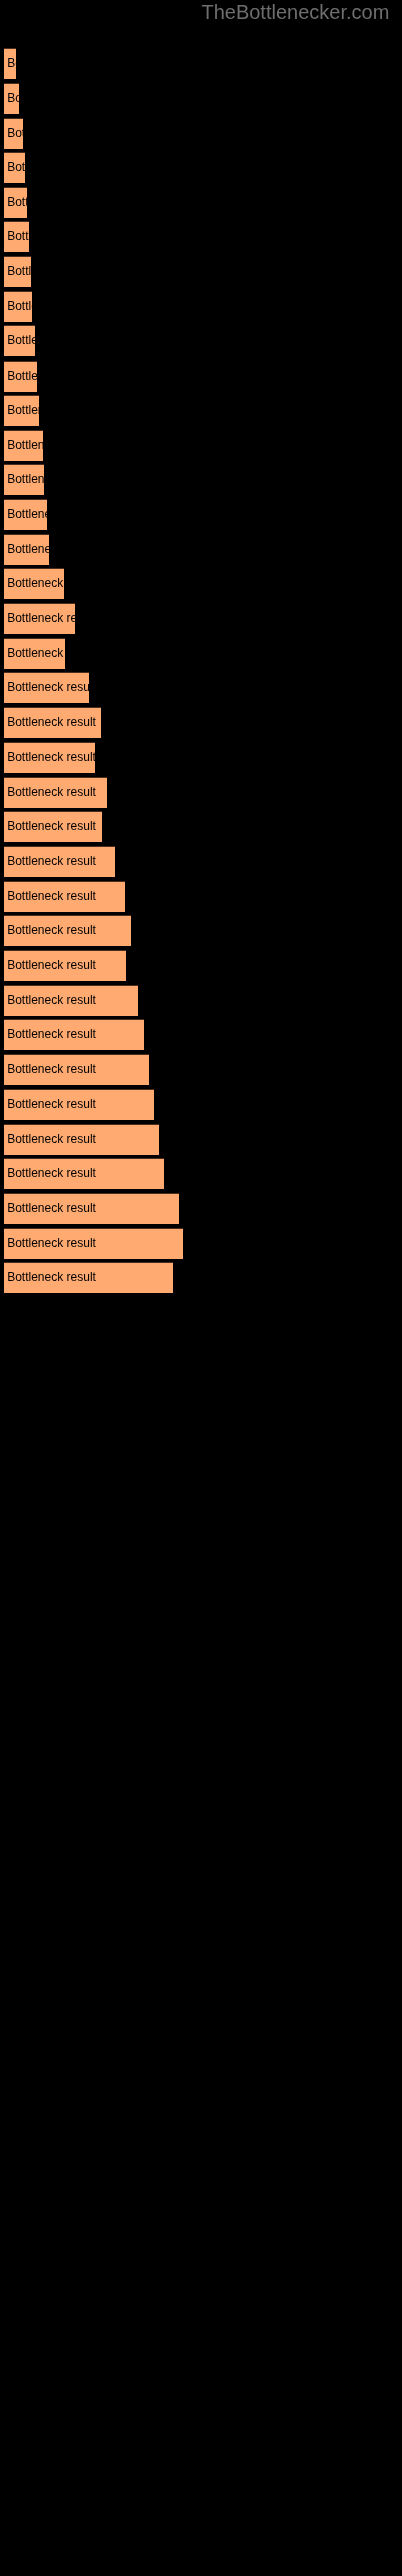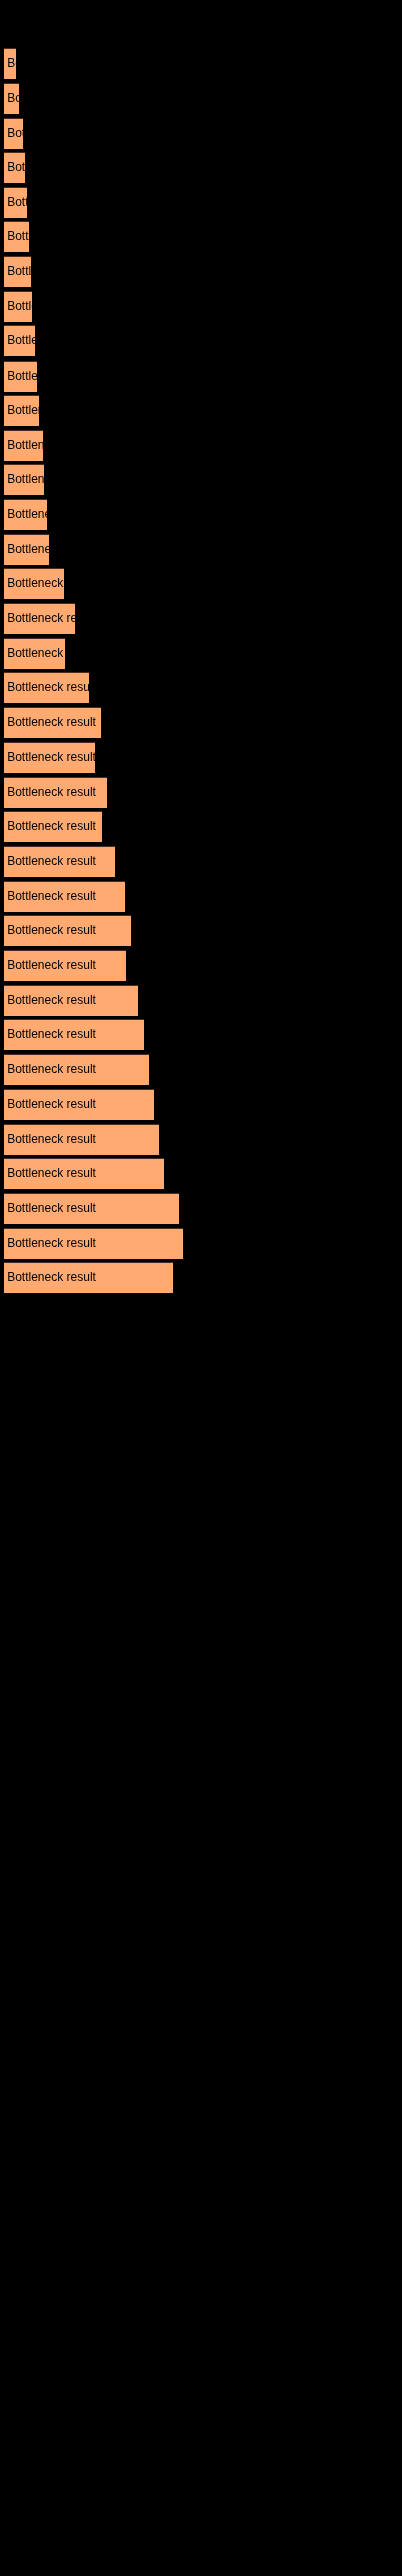--- a/index.html
+++ b/index.html
@@ -64,20 +64,21 @@
     color: #000000;
     white-space: nowrap;
     pointer-events: none;
   }
 </style>
 </head>
 <body>
 
 <div id="chart-root">
 
+  <div id="watermark">TheBottlenecker.com</div>
 
   <div id="plot-area">
       <div class="bar-row" style="top: 48px; height: 31px;">
         <div class="bar" style="width: 12px; height: 31px; left: 4px;">
           <span class="bar-label">Bottleneck result</span>
         </div>
       </div>
       <div class="bar-row" style="top: 83px; height: 31px;">
         <div class="bar" style="width: 14.5px; height: 31px; left: 4px;">
           <span class="bar-label">Bottleneck result</span>

